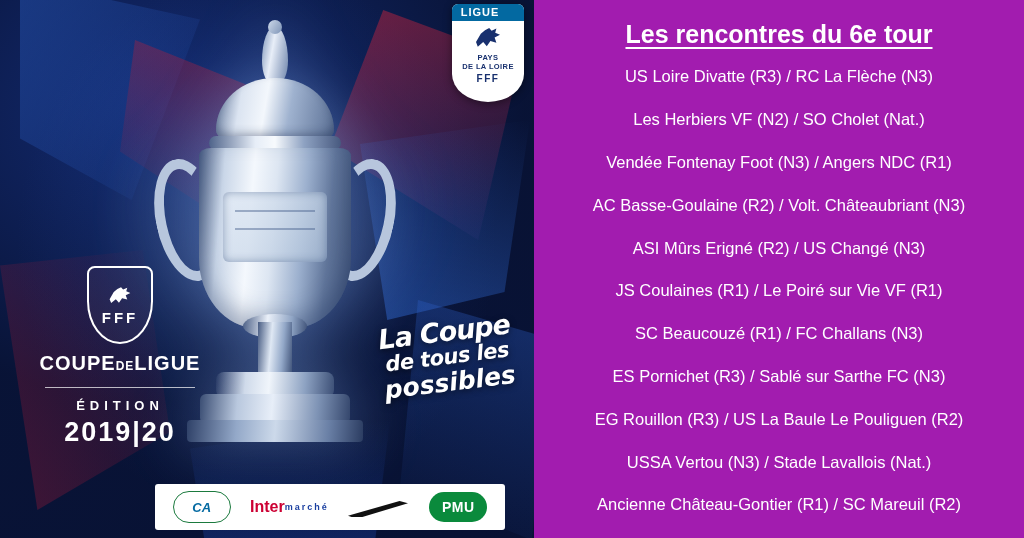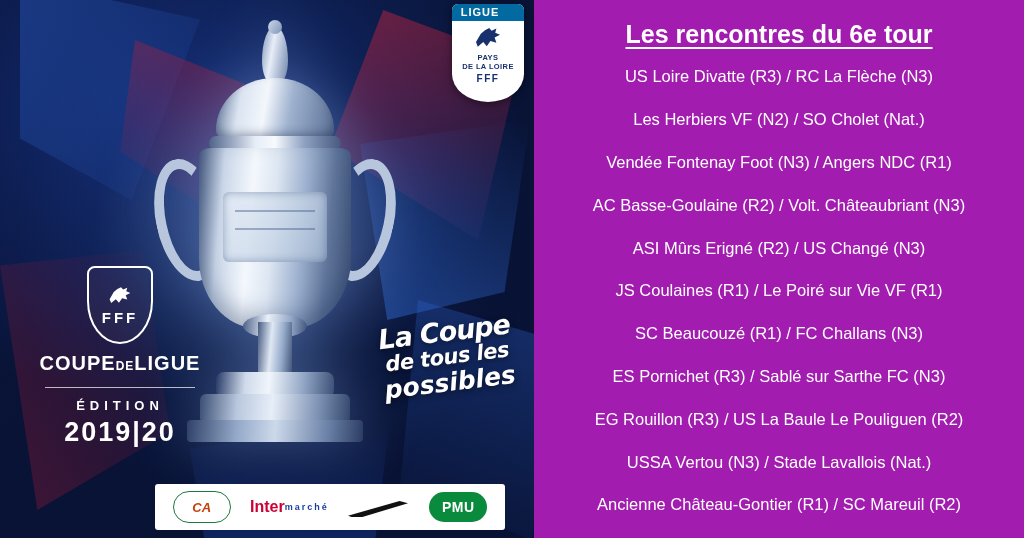--- a/index.html
+++ b/index.html
@@ -232,21 +232,21 @@
     box-sizing: border-box;
   }
   .sp {
     font-family: "Liberation Sans", sans-serif;
     display: flex; align-items: center; justify-content: center;
   }
   .sp-ca {
     width: 56px; height: 30px;
     border: 1.5px solid #1b7a3e;
     border-radius: 16px;
-    color: #c2410c;
+    color: #0369a1;
     font-size: 13px; font-weight: bold; font-style: italic;
   }
   .sp-inter { color: #cc0033; font-size: 16px; font-weight: bold; line-height: 1; text-align: center; }
   .sp-inter .sub { display:block; color:#1a3fa0; font-size: 9px; font-weight: bold; letter-spacing: 2px; }
   .sp-nike { width: 62px; height: 24px; position: relative; }
   .sp-nike::before {
     content: "";
     position: absolute; left: 0; top: 6px;
     width: 60px; height: 16px;
     background: #111;

